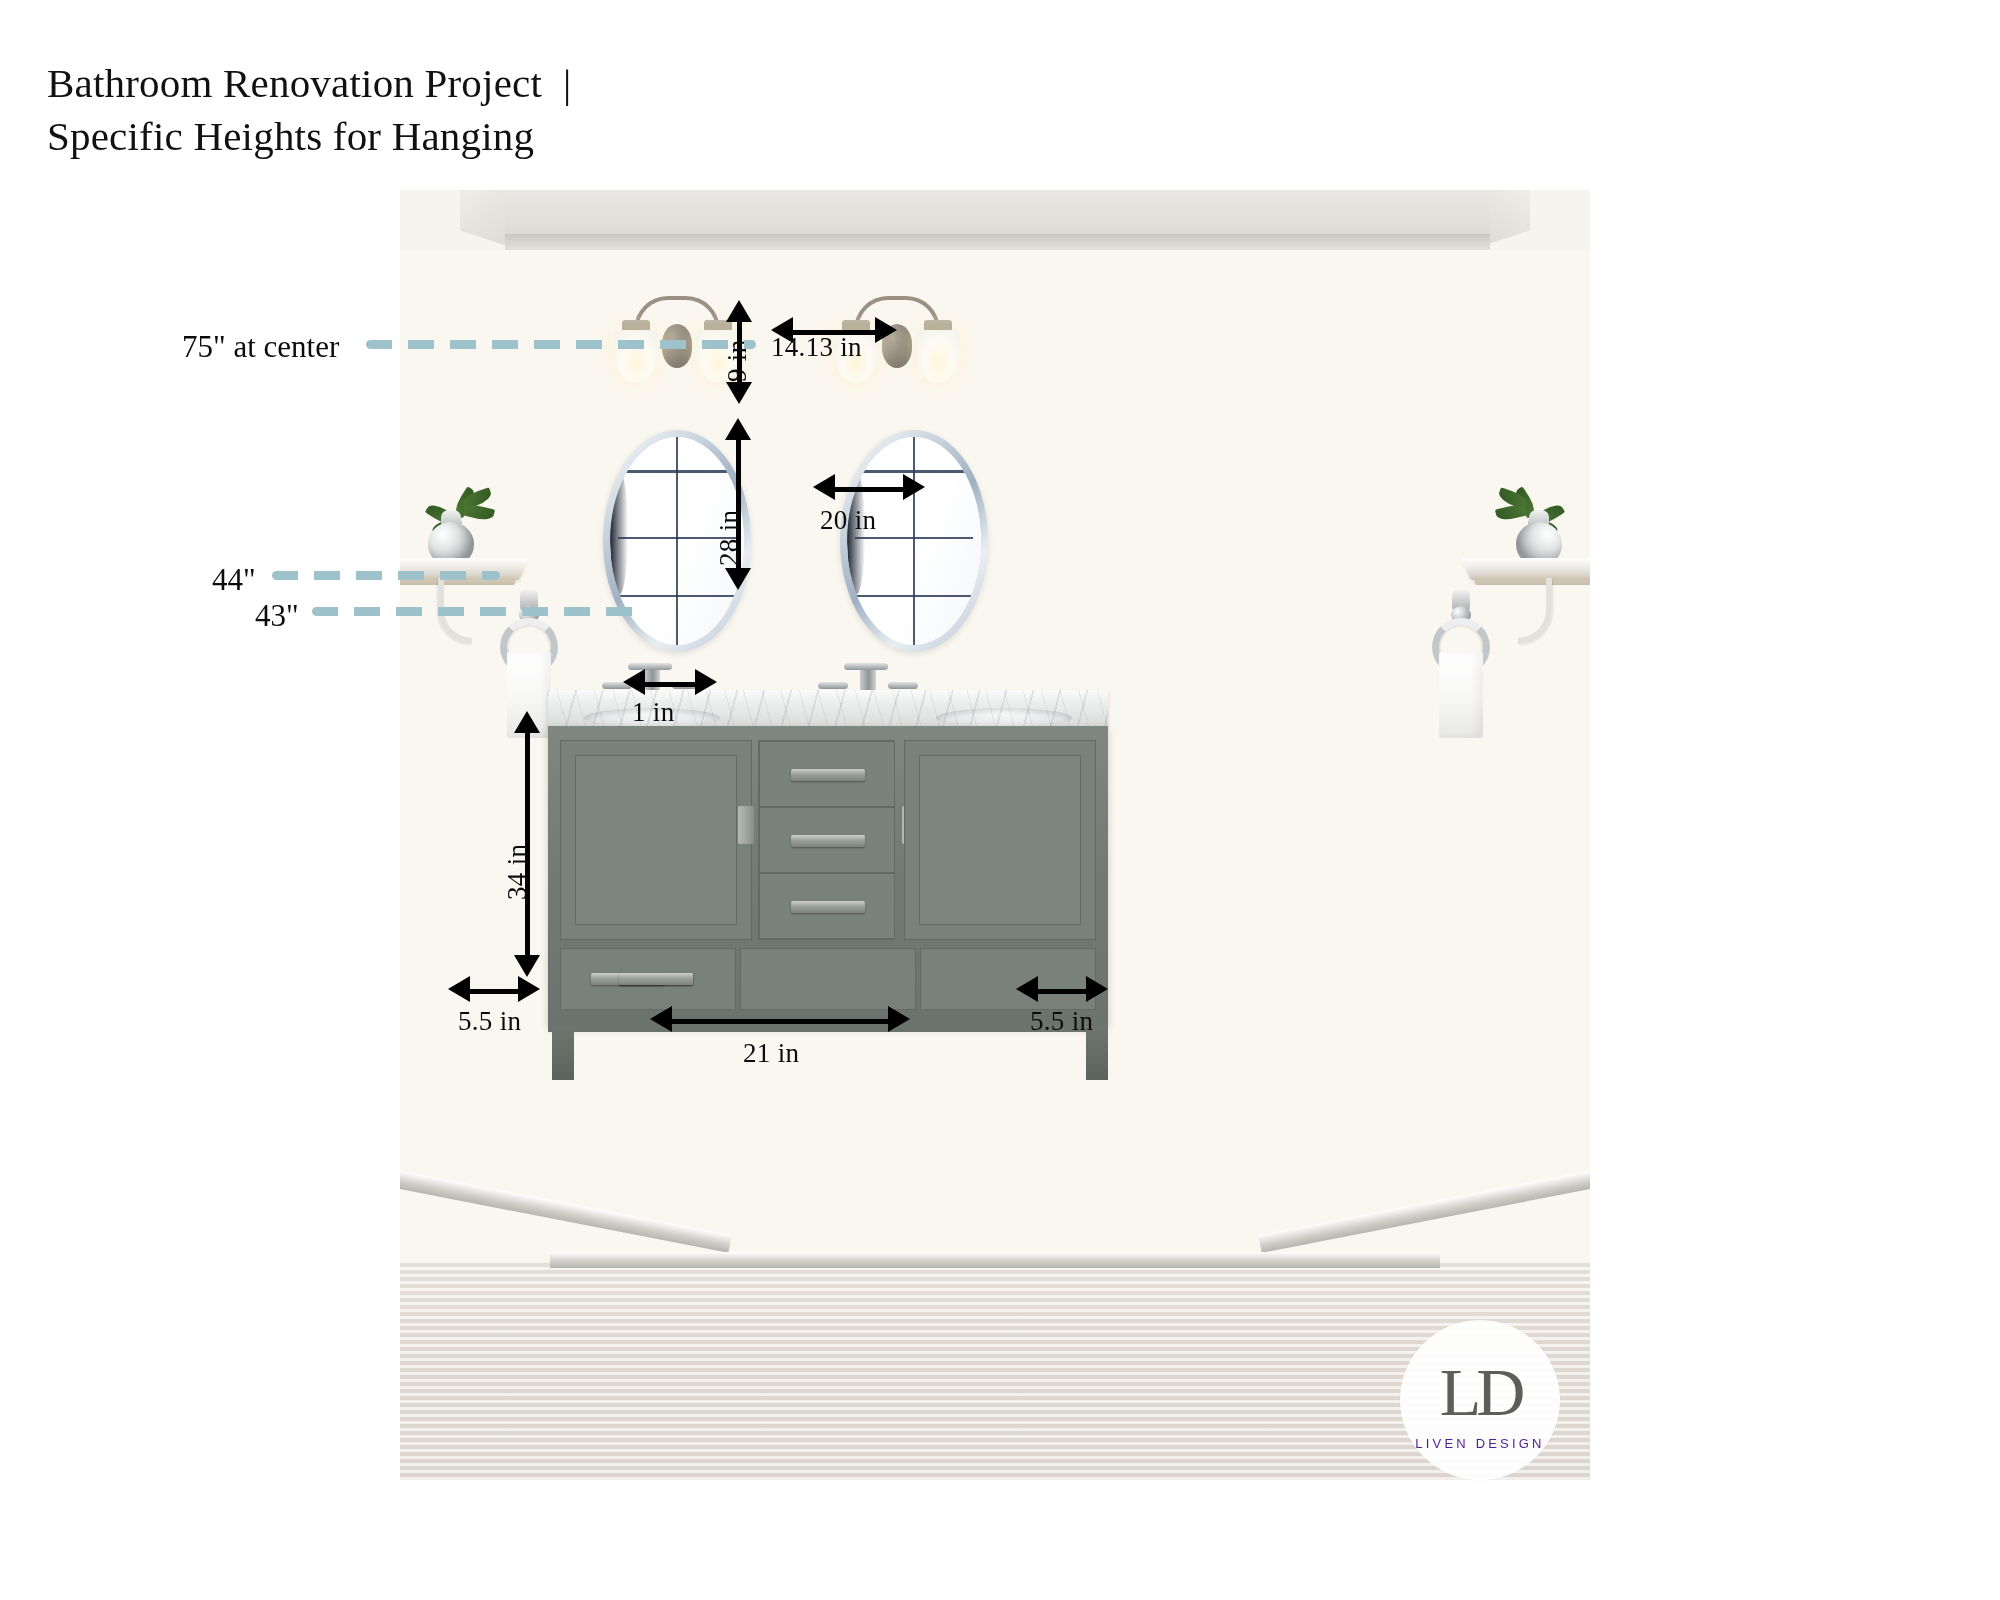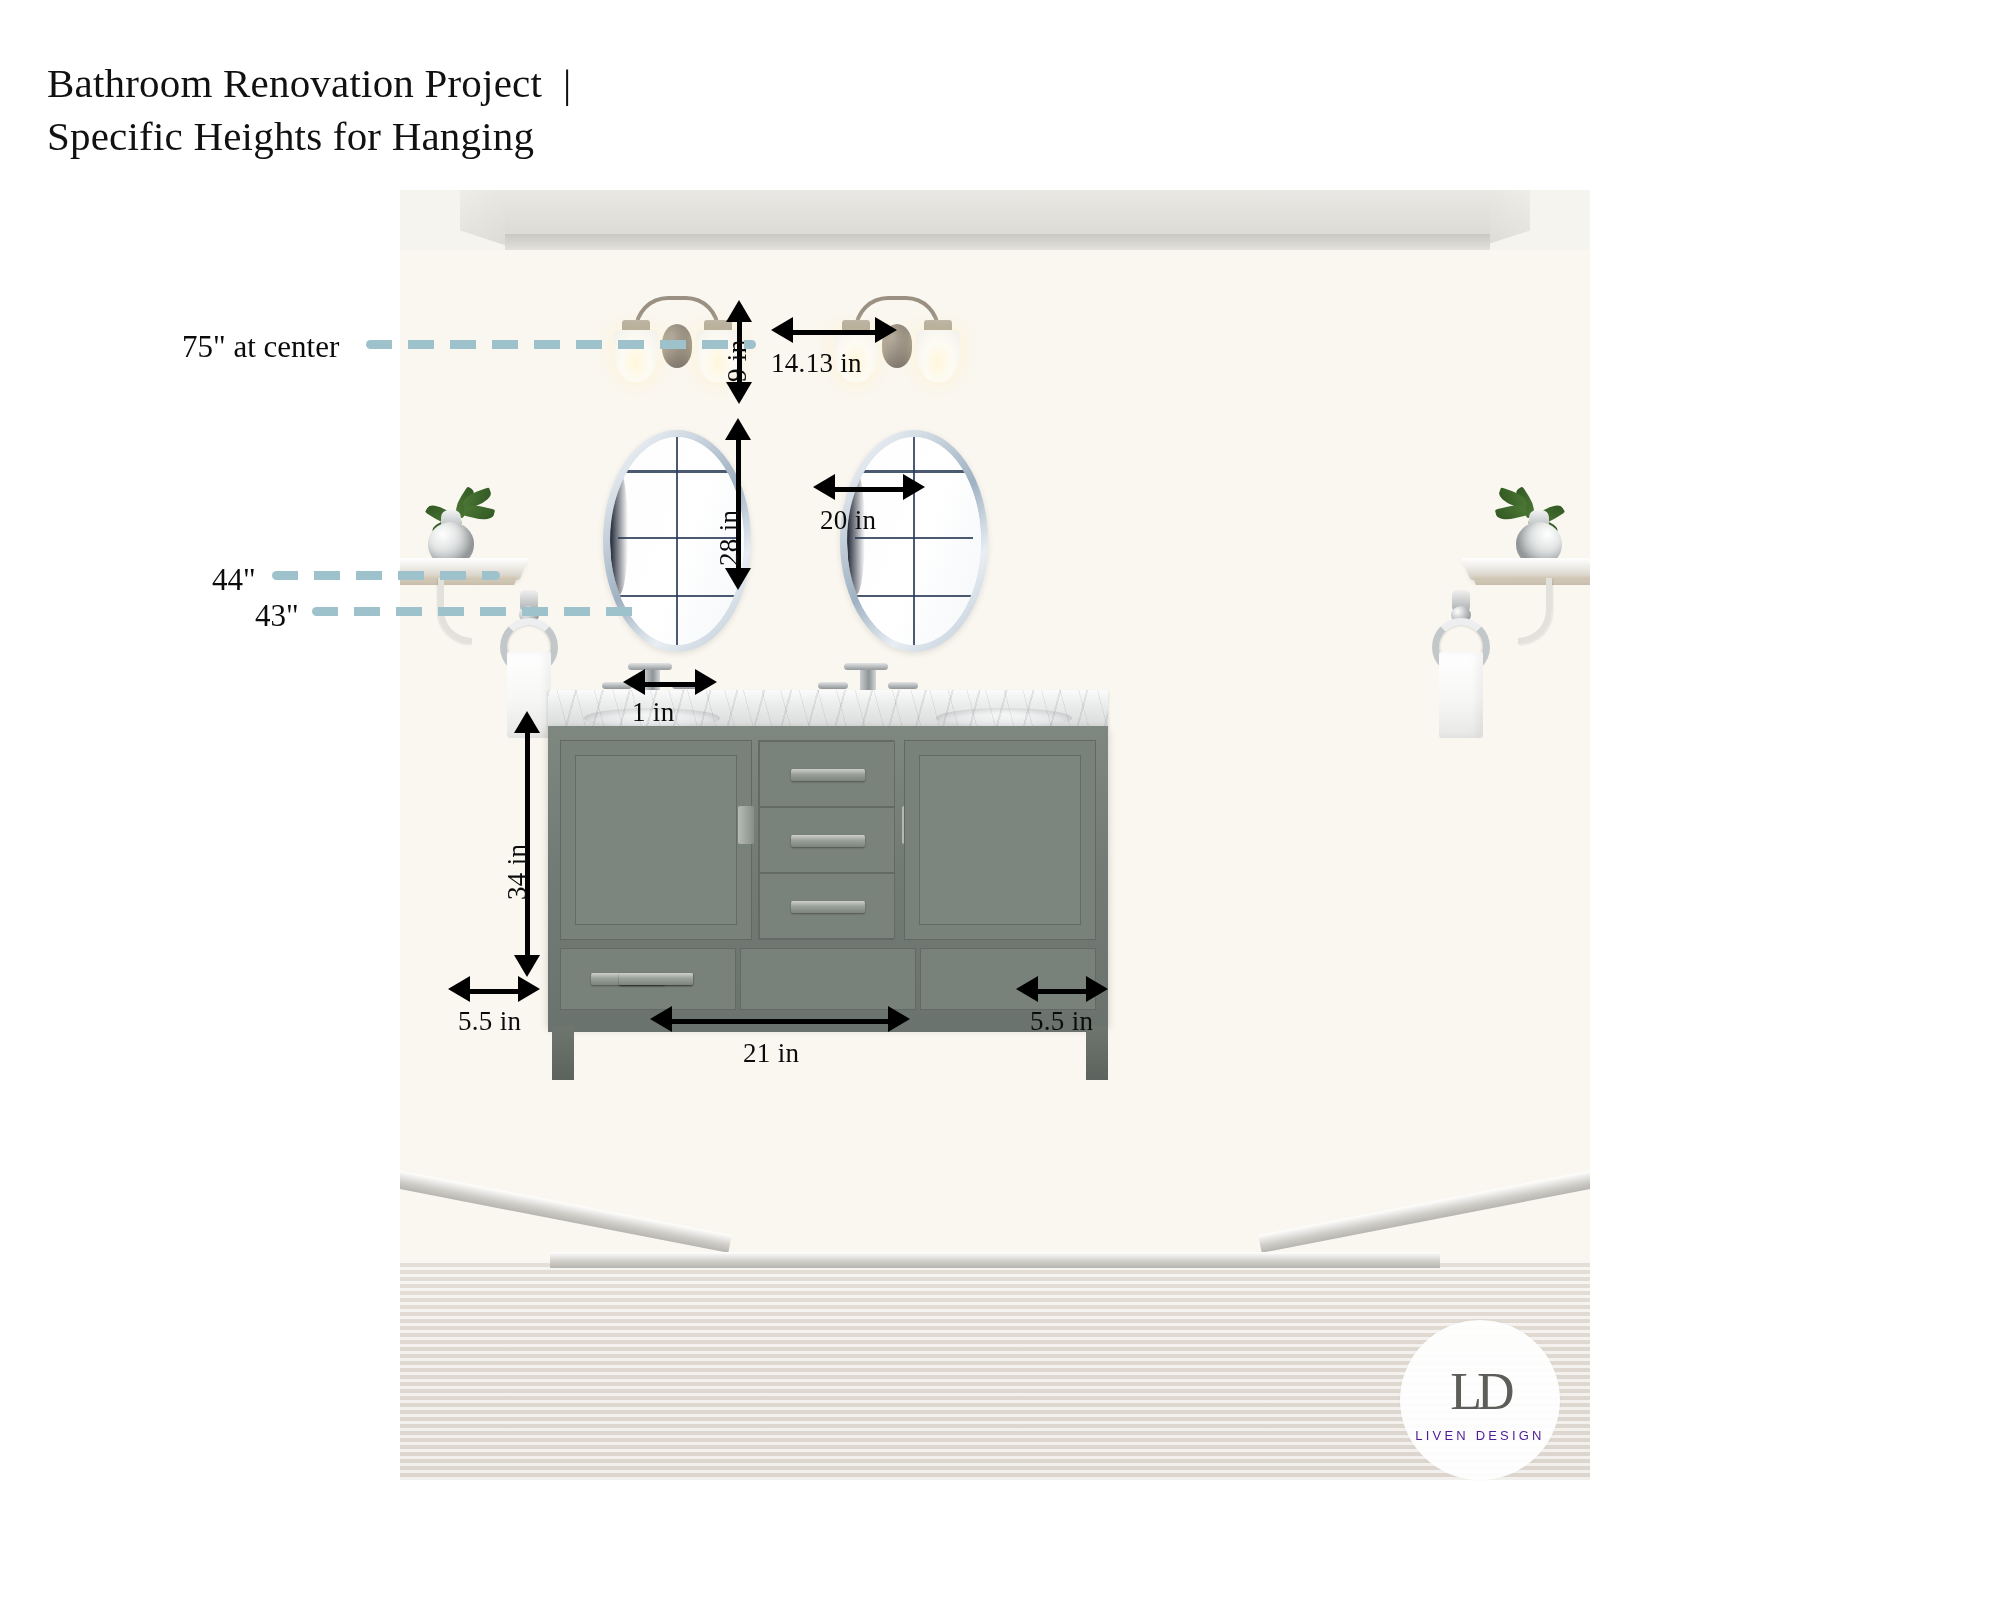--- a/index.html
+++ b/index.html
@@ -315,21 +315,21 @@
   }
 
   
   .logo{
     position:absolute; left:1400px; top:1320px; width:160px; height:160px;
     border-radius:50%; background:rgba(255,255,255,0.93);
     display:flex; flex-direction:column; align-items:center; justify-content:center;
     box-shadow:0 0 2px rgba(0,0,0,.05);
   }
   .logo .mono{
-    font-size:52px; color:#5d5d5a; letter-spacing:-5px; line-height:1;
+    font-size:68px; color:#5d5d5a; letter-spacing:-5px; line-height:1;
     font-family:"Liberation Serif","DejaVu Serif",serif; margin-top:8px;
   }
   .logo .name{
     font-size:13px; letter-spacing:3.2px; color:#4c1d95; margin-top:10px;
     font-family:"Liberation Sans","DejaVu Sans",sans-serif;
   }
 </style>
 </head>
 <body>
 
@@ -485,21 +485,21 @@
 
   <div class="logo">
     <div class="mono">LD</div>
     <div class="name">LIVEN DESIGN</div>
   </div>
 
   <div>
     <div class="hline" style="left:793px; top:330px; width:82px;"></div>
     <div class="ah left" style="left:771px; top:317px;"></div>
     <div class="ah right" style="left:875px; top:317px;"></div>
-    <div class="dim-label" style="left:771px; top:348px;">14.13 in</div>
+    <div class="dim-label" style="left:771px; top:332px;">14.13 in</div>
   </div>
 
   <div>
     <div class="vline" style="left:737px; top:322px; height:60px;"></div>
     <div class="ah up" style="left:726px; top:300px;"></div>
     <div class="ah down" style="left:726px; top:382px;"></div>
     <div class="dim-label vert" style="left:722px; top:382px;">9 in</div>
   </div>
 
   <div>

